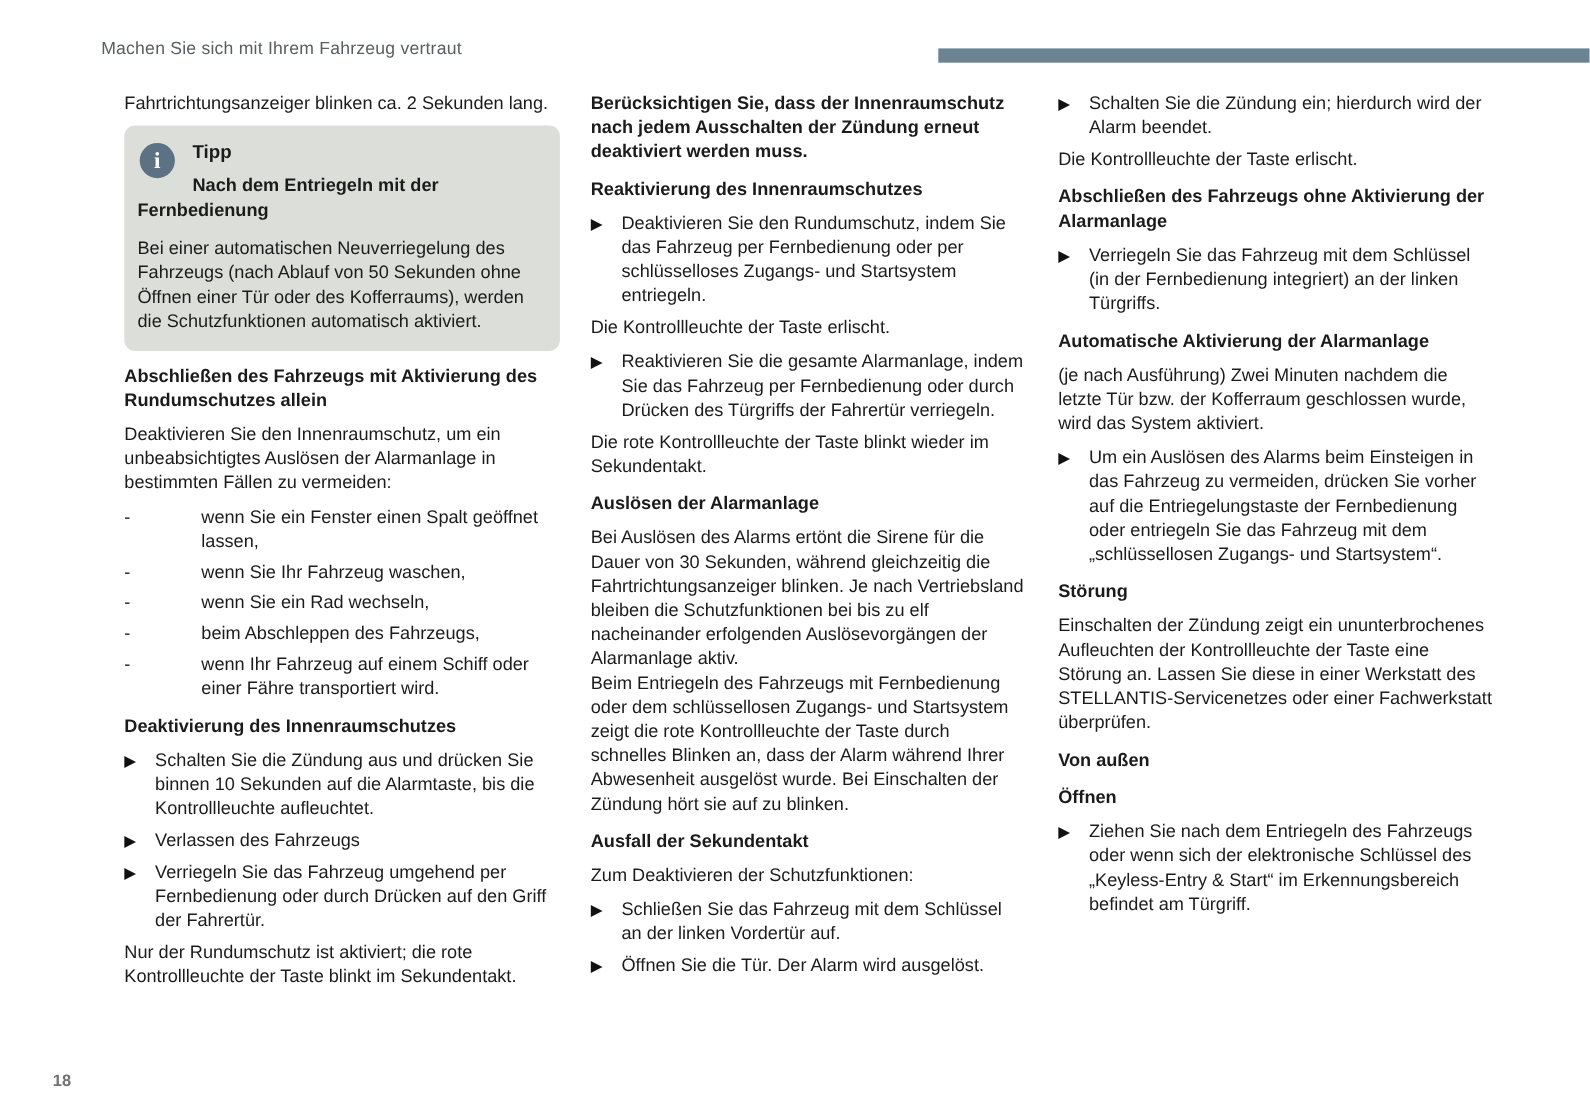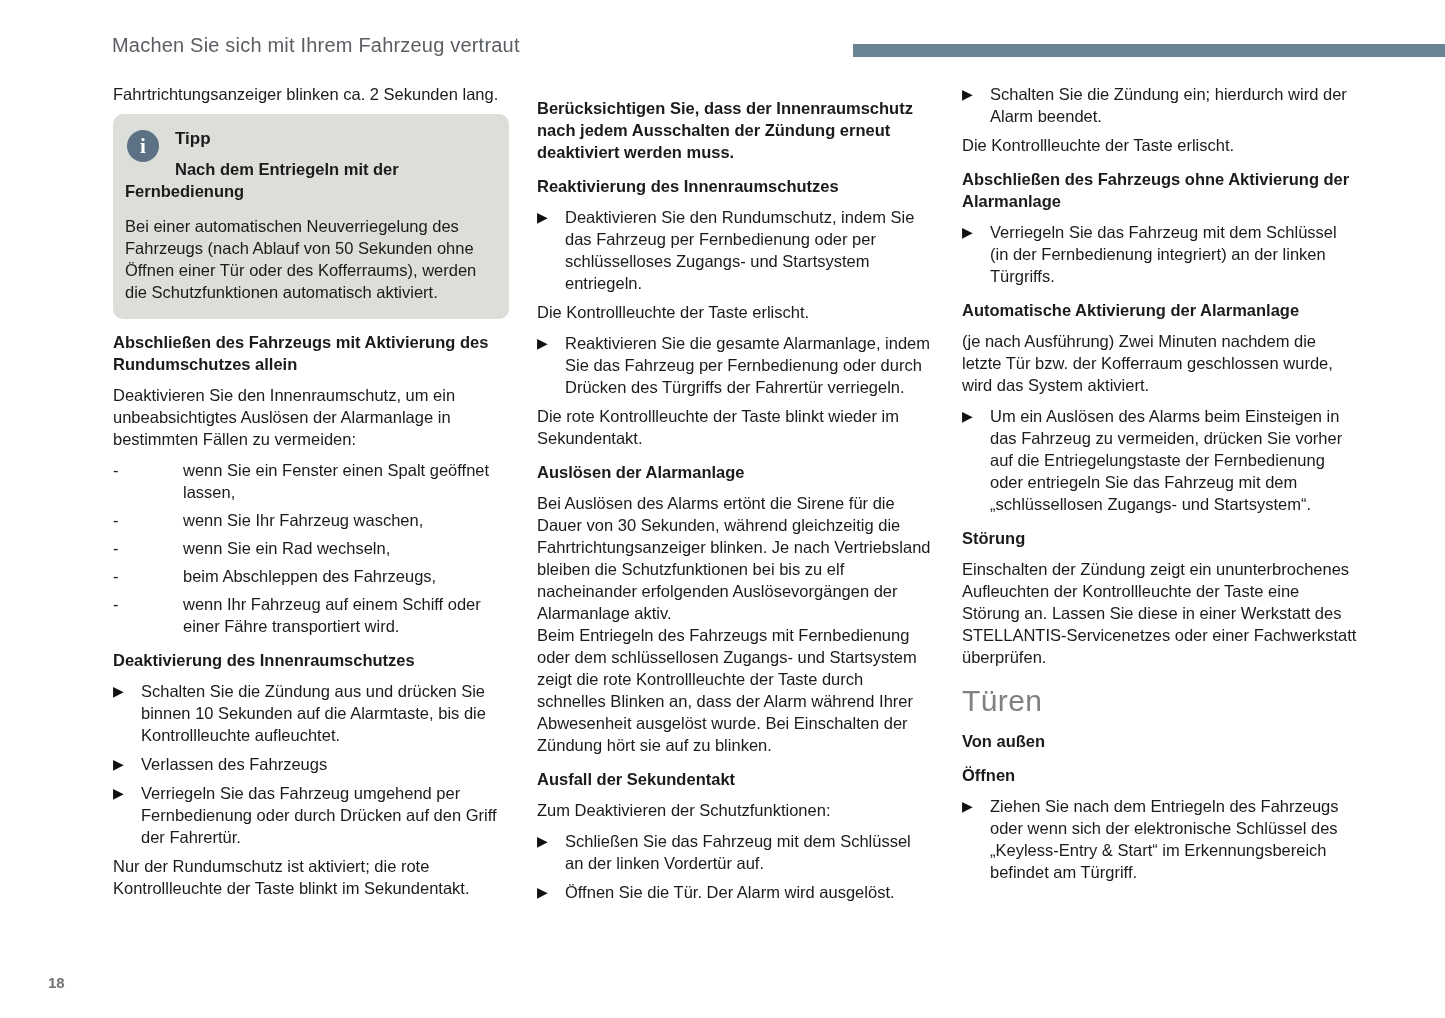--- a/index.html
+++ b/index.html
@@ -4,30 +4,30 @@
 <style>
   html,body{margin:0;padding:0;}
   body{
     width:1445px;height:1018px;position:relative;overflow:hidden;
     background:#ffffff;color:#1b1b1b;
     font-family:"Liberation Sans", sans-serif;
     font-size:16.5px;line-height:22px;
     -webkit-font-smoothing:antialiased;
   }
   .page-header-title{
-    position:absolute;left:112px;top:34px;
-    font-size:20px;color:#5a5e63;letter-spacing:0.2px;
+    position:absolute;left:92px;top:34px;
+    font-size:16px;color:#5a5e63;letter-spacing:0.2px;
   }
   .accent-bar{
     position:absolute;left:853px;top:44px;width:592px;height:13px;
     background:#6a8494;
   }
   .col{position:absolute;top:83px;width:396px;}
   #col1{left:113px;}
-  #col2{left:537px;margin-top:14px;}
+  #col2{left:537px;}
   #col3{left:962px;}
   .p{margin:0 0 9px 0;}
   .p.tight{margin-bottom:0;}
   .lead{font-weight:700;}
   .h{font-weight:700;margin:12px 0 9px 0;}
   .h:first-child{margin-top:2px;}
   .arrow-item{display:flex;margin:0 0 7px 0;}
   .arrow-item .tri{
     width:28px;flex:none;font-size:14px;line-height:22px;color:#111;
   }
@@ -171,21 +171,20 @@
   <p class="p">(je nach Ausführung) Zwei Minuten nachdem die letzte Tür bzw. der Kofferraum geschlossen wurde, wird das System aktiviert.</p>
 
   <div class="arrow-item">
     <span class="tri">▶</span>
     <span class="atext">Um ein Auslösen des Alarms beim Einsteigen in das Fahrzeug zu vermeiden, drücken Sie vorher auf die Entriegelungstaste der Fernbedienung oder entriegeln Sie das Fahrzeug mit dem „schlüssellosen Zugangs- und Startsystem“.</span>
   </div>
 
   <div class="h">Störung</div>
   <p class="p">Einschalten der Zündung zeigt ein ununterbrochenes Aufleuchten der Kontrollleuchte der Taste eine Störung an. Lassen Sie diese in einer Werkstatt des STELLANTIS-Servicenetzes oder einer Fachwerkstatt überprüfen.</p>
 
-  <div class="section-title">Türen</div>
 
   <div class="h">Von außen</div>
   <div class="h">Öffnen</div>
 
   <div class="arrow-item">
     <span class="tri">▶</span>
     <span class="atext">Ziehen Sie nach dem Entriegeln des Fahrzeugs oder wenn sich der elektronische Schlüssel des „Keyless-Entry &amp; Start“ im Erkennungsbereich befindet am Türgriff.</span>
   </div>
 </div>
 

